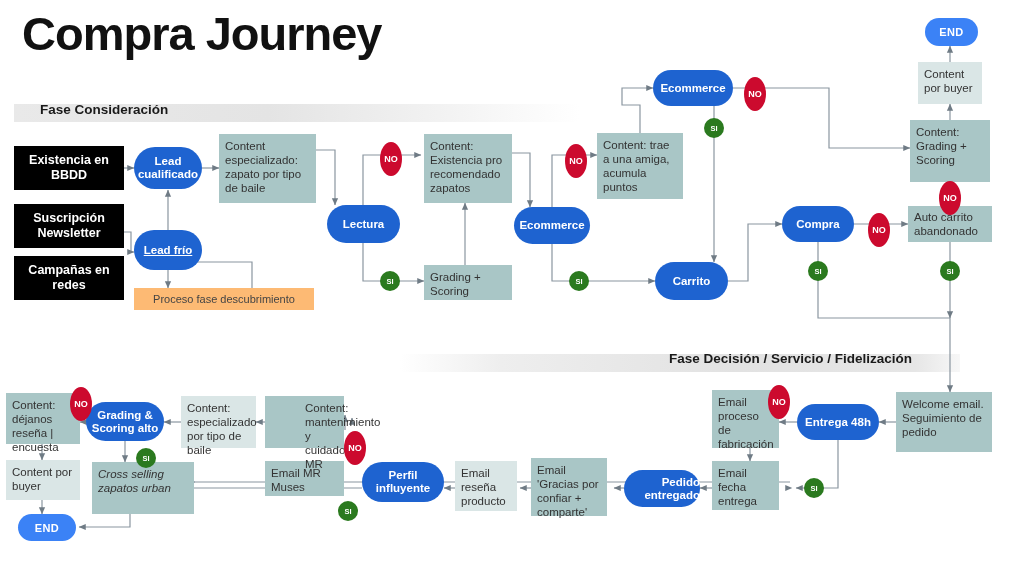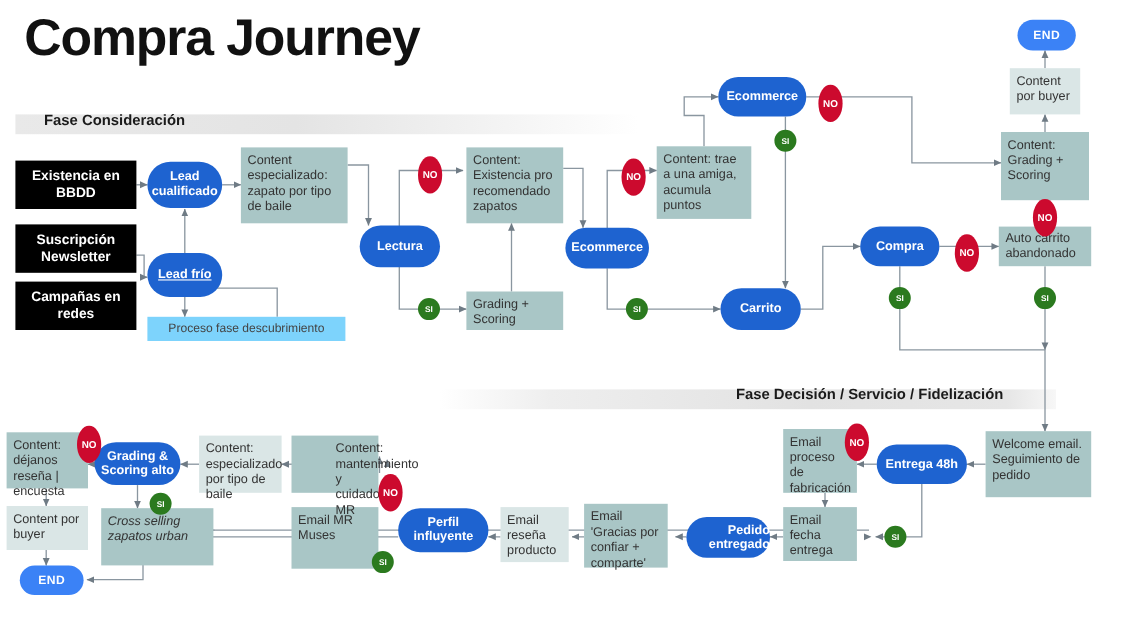--- a/index.html
+++ b/index.html
@@ -89,21 +89,21 @@
     font-weight:bold;
     font-size:11px;
     border-radius:20px;
     justify-content:center;
     text-align:center;
     align-items:center;
     letter-spacing:.4px;
   }
   
   .gray-strip{
-    background:#7dd3fc;
+    background:#fdba74;
     color:#444444;
     font-size:11px;
     align-items:center;
     justify-content:center;
     text-align:center;
   }
   
   .badge{
     position:absolute;
     border-radius:50%;
@@ -359,21 +359,21 @@
   </div>
 
   <div class="node box light" style="left:455px; top:461px; width:62px; height:50px;">
     <span class="txt">Email reseña producto</span>
   </div>
 
   <div class="node pill" style="left:362px; top:462px; width:82px; height:40px;">
     <span class="txt">Perfil influyente</span>
   </div>
 
-  <div class="node box" style="left:265px; top:461px; width:79px; height:56px;">
+  <div class="node box" style="left:265px; top:461px; width:79px; height:35px;">
     <span class="txt">Email MR Muses</span>
   </div>
 
   <div class="node box" style="left:265px; top:396px; width:79px; height:52px;padding-left:40px;">
     <span class="txt">Content: mantenimiento y cuidado MR</span>
   </div>
 
   <div class="node box light" style="left:181px; top:396px; width:75px; height:52px;">
     <span class="txt">Content: especializado por tipo de baile</span>
   </div>

